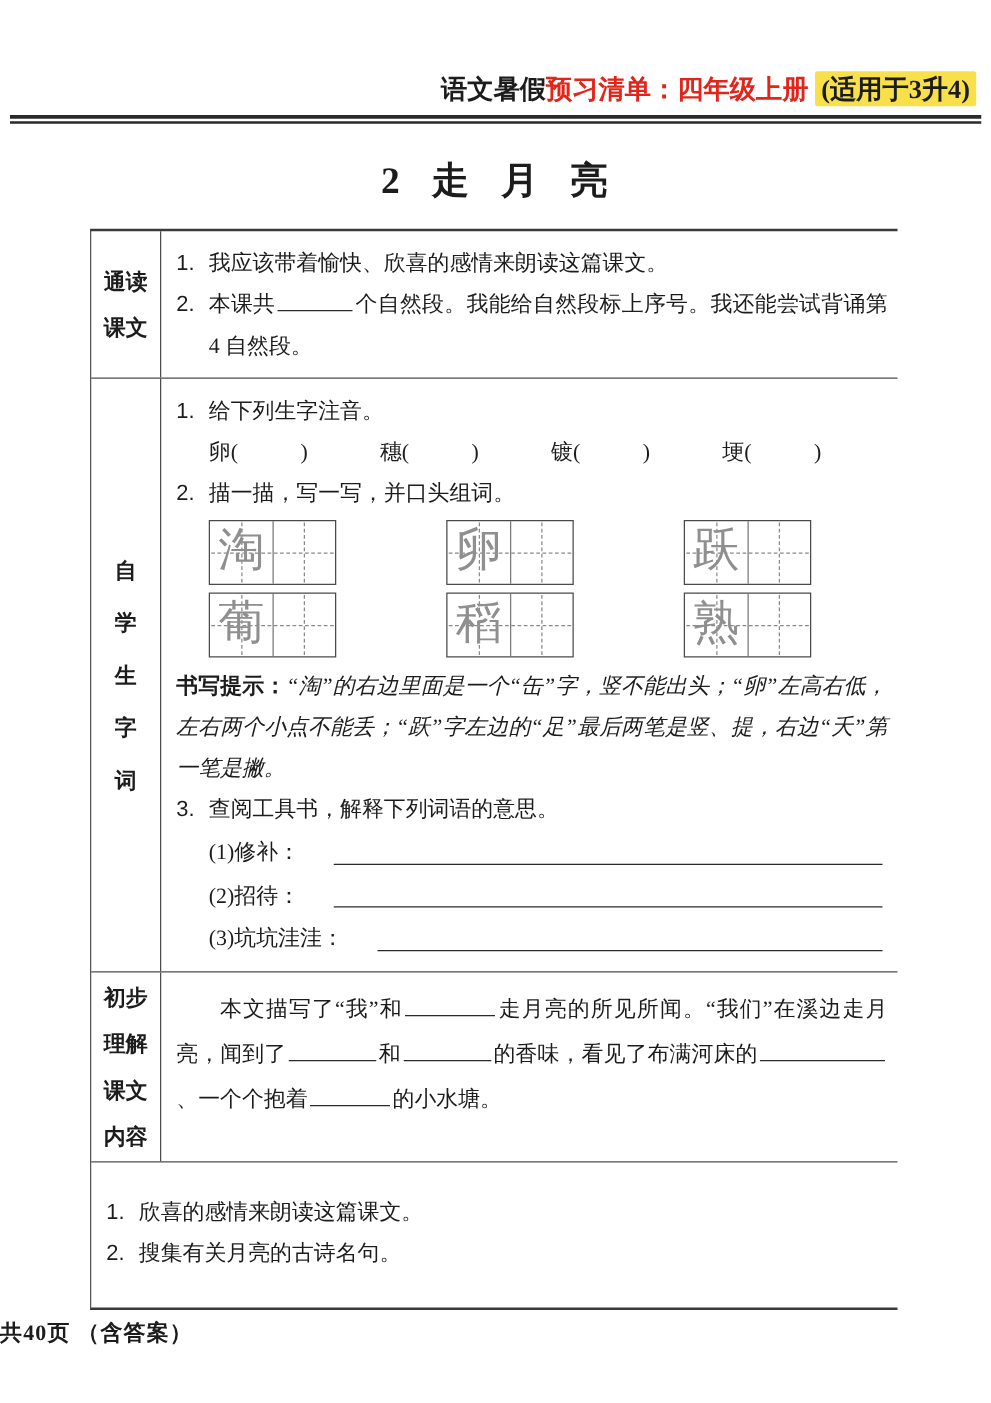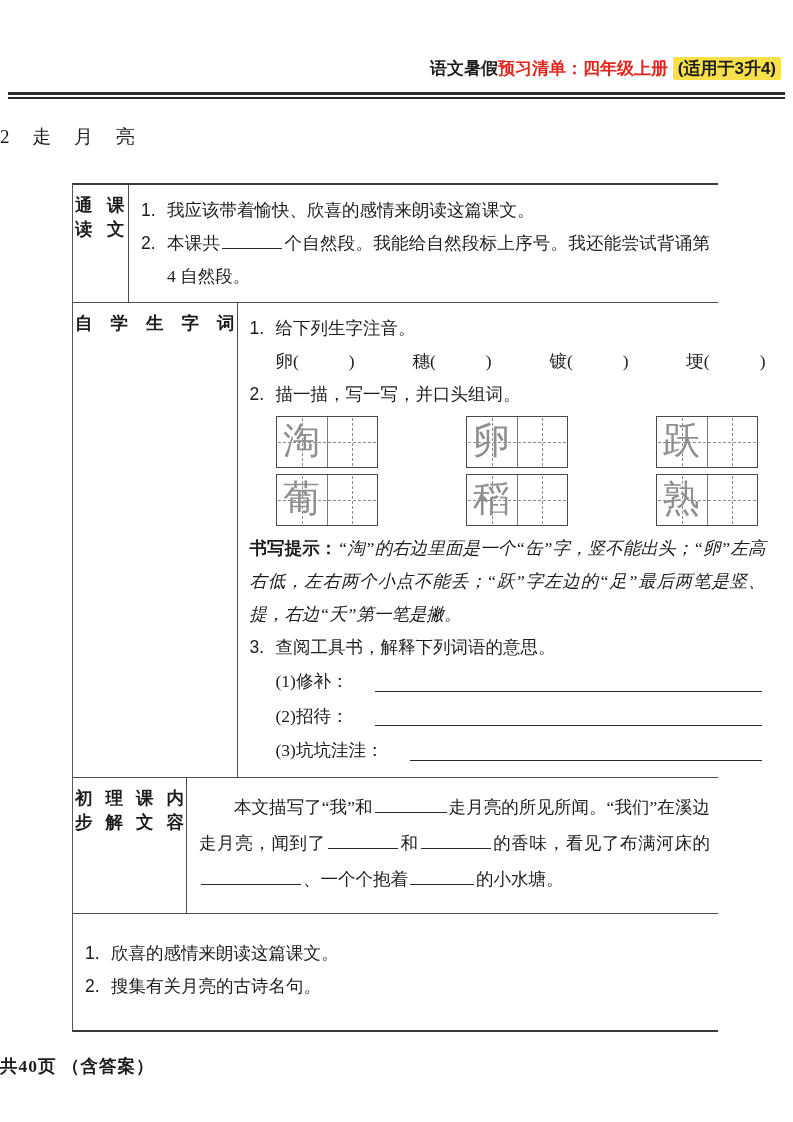--- a/index.html
+++ b/index.html
@@ -7,52 +7,52 @@
   body {
     background: #ffffff;
     color: #1c1c1c;
     font-family: "Liberation Serif", "DejaVu Serif", serif;
     position: relative;
     overflow: hidden;
   }
   
   .header {
     position: absolute; top: 57px; right: 12px;
-    font-family: Liberation Sans, sans-serif;
-    font-weight: bold; font-size: 17px; white-space: nowrap;
+    font-family: Liberation Serif, serif;
+    font-weight: bold; font-size: 21px; white-space: nowrap;
   }
   .header .h-red { color: #e2251b; }
   .header .h-hl { background: #f7e04a; padding: 2px 5px; border-radius: 2px; }
   .double-rule {
     position: absolute; top: 92px; left: 8px; right: 8px; height: 7px;
     border-top: 3px solid #2a2a2a; border-bottom: 2px solid #2a2a2a;
   }
   
   .title {
     position: absolute; top: 124px; left: 0; width: 100%;
-    text-align: left; font-weight: normal; font-size: 19px;
+    text-align: center; font-weight: bold; font-size: 30px;
     word-spacing: 14px; letter-spacing: 2px;
   }
   
   .wtable {
     position: absolute; top: 183px; left: 72px; width: 646px;
     border-top: 2px solid #3a3a3a;
     border-bottom: 2.5px solid #3a3a3a;
     border-left: 1.5px solid #555;
     font-size: 17.5px;
   }
   .trow { display: flex; }
   .trow + .trow { border-top: 1.5px solid #4d4d4d; }
   .trow:nth-child(1) { min-height: 106px; }
   .trow:nth-child(2) { min-height: 474px; }
   .trow:nth-child(3) { min-height: 136px; }
   .trow:nth-child(4) { min-height: 117px; }
   .tlabel {
     flex: 0 0 56px; border-right: 1.5px solid #4d4d4d;
-    display: flex; flex-direction: row; justify-content: center; 
+    display: flex; flex-direction: column; justify-content: center; align-items: center;
     gap: 13px; font-family: "Liberation Sans", "DejaVu Sans", sans-serif;
     font-weight: bold; font-size: 17.5px; padding: 8px 2px;
   }
   .trow:nth-child(2) .tlabel { gap: 18px; }
   .tcontent { flex: 1; padding: 9px 8px 9px 12px; line-height: 33px; }
   .trow:nth-child(3) .tcontent { padding-top: 11px; }
   .trow:nth-child(4) .tcontent { padding-top: 23px; }
   
   .item { display: flex; }
   .item .num {

